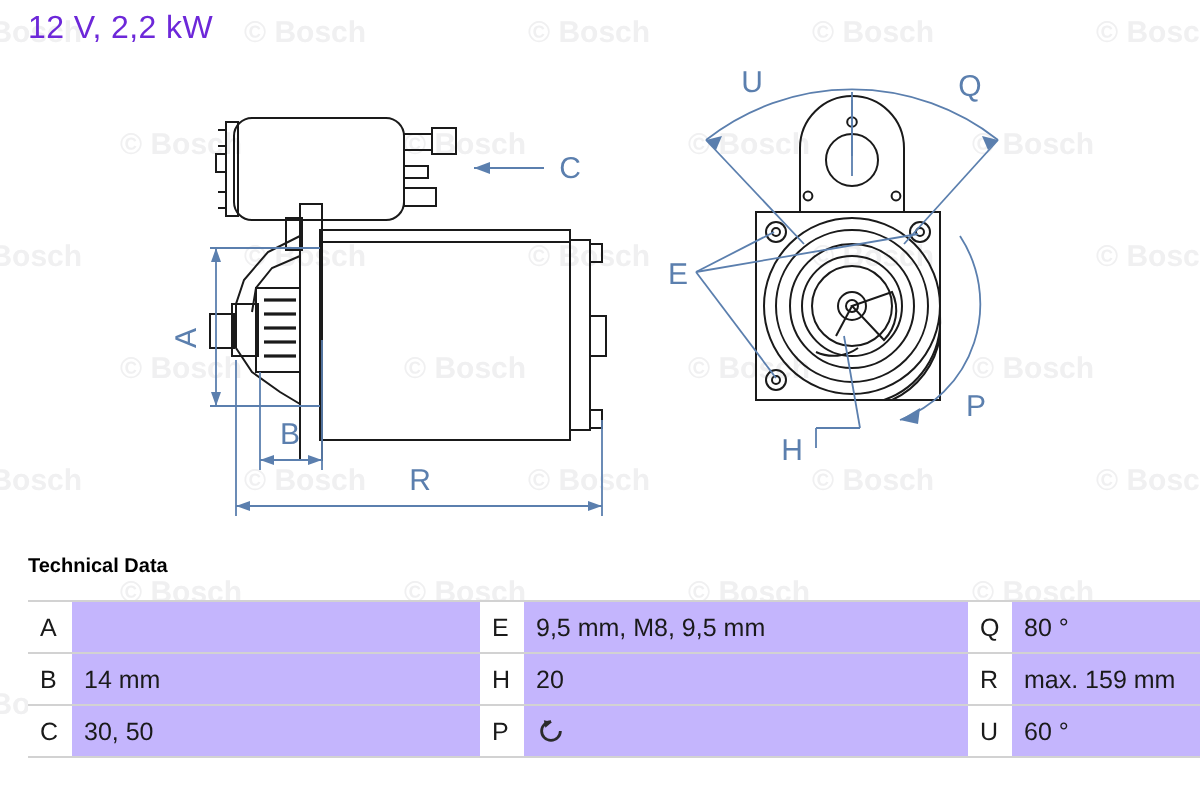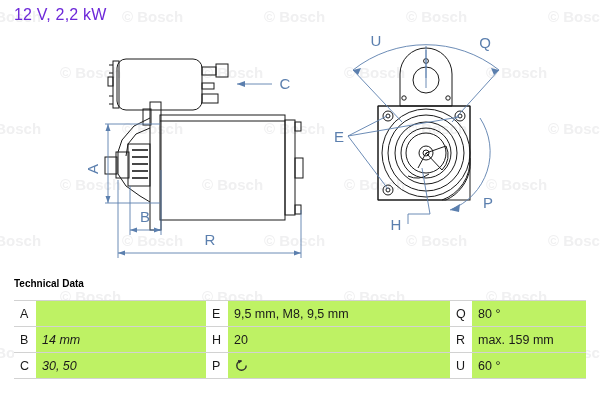--- a/index.html
+++ b/index.html
@@ -76,22 +76,22 @@
     font-size: 12.5px;
     color: #1a1a1a;
     padding: 0 0 0 6px;
     border-top: 1px solid #d2d2d2;
     vertical-align: middle;
     white-space: nowrap;
     overflow: hidden;
   }
   #tech-table tr:last-child td { border-bottom: 1px solid #d2d2d2; }
   td.k { background: #ffffff; width: 22px; padding-left: 4px; }
-  td.v { background: #bef264; }
-  td.v1 { width: 170px; font-style: italic; }
+  td.v { background: #c4b5fd; }
+  td.v1 { width: 204px; }
   td.v2 { width: 222px; }
   td.v3 { width: 114px; }
   td.k2 { width: 22px; }
   td.k3 { width: 22px; }
 
   .rot-icon { display: inline-block; width: 15px; height: 15px; vertical-align: -3px; }
 </style>
 </head>
 <body>
 

